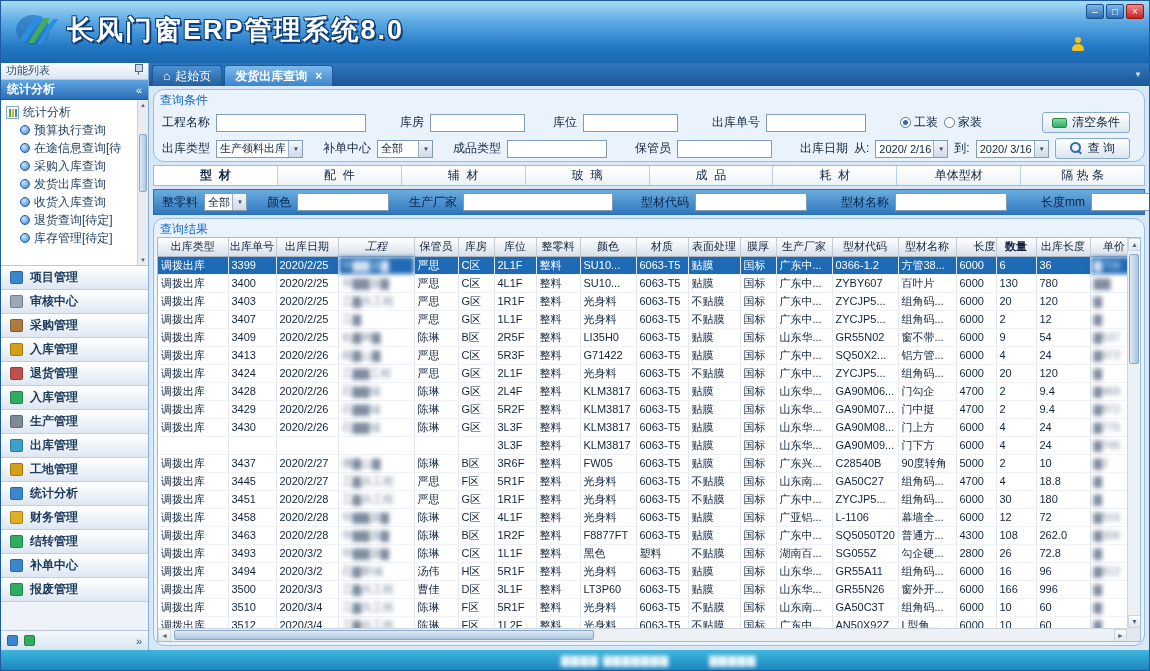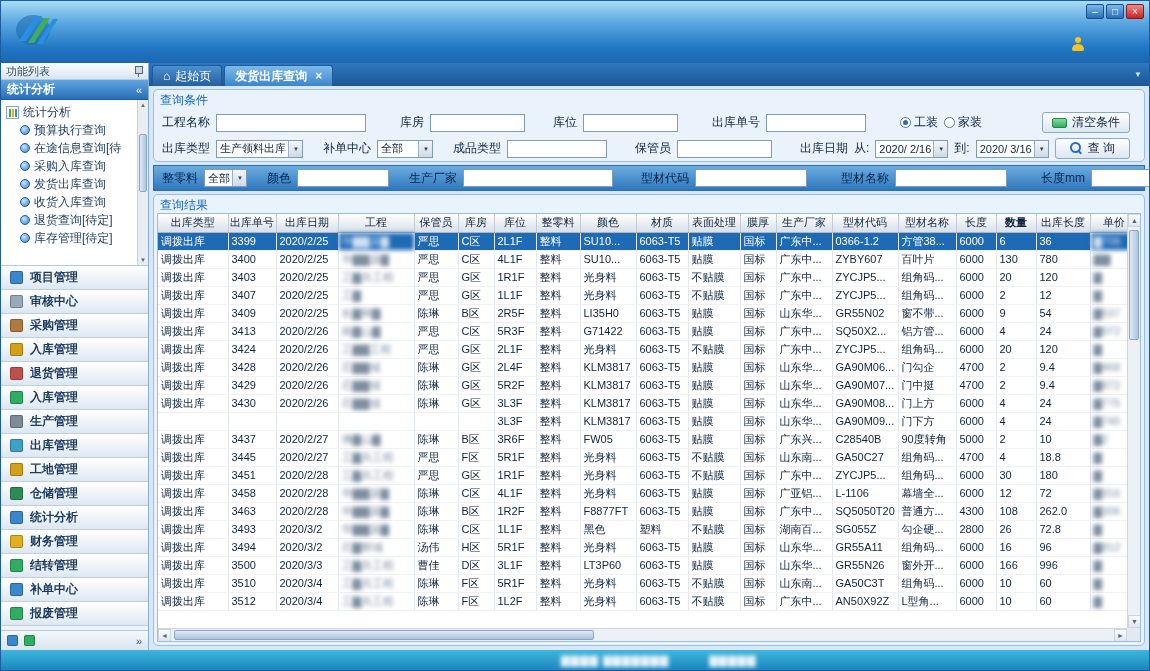--- a/index.html
+++ b/index.html
@@ -23,21 +23,21 @@
   .person-icon{width:14px;height:14px;position:relative;display:inline-block;}
   .person-icon::before{content:"";position:absolute;top:0;left:4px;width:6px;height:6px;border-radius:50%;background:#f5c324;}
   .person-icon::after{content:"";position:absolute;bottom:0;left:1px;width:12px;height:7px;border-radius:6px 6px 2px 2px;background:#f5c324;}
   .power-icon{width:14px;height:14px;border-radius:50%;background:radial-gradient(circle at 35% 35%,#ff8a8a,#d42a2a);position:relative;display:inline-block;border:1px solid #8a1a1a;}
   .power-icon::before{content:"";position:absolute;left:5px;top:2px;width:2px;height:5px;background:#fff;}
 
   
   .sidebar{position:absolute;left:0;top:62px;width:148px;bottom:20px;background:#eef3fa;
     border-right:1px solid #86aed6;display:flex;flex-direction:column;overflow:hidden;}
   .fn-header{height:17px;background:linear-gradient(#fdfefe,#d9e4f0);border-bottom:1px solid #b9c9dc;
-    display:flex;align-items:center;padding:0 5px;font-size:11px;color:#33506e;flex:none;}
+    display:flex;padding:0 5px;font-size:11px;color:#33506e;flex:none;}
   .pin-icon{width:9px;height:13px;position:relative;margin-left:auto;}
   .pin-icon::before{content:"";position:absolute;top:1px;left:1px;width:6px;height:6px;border:1px solid #567;background:#cdd8e4;}
   .pin-icon::after{content:"";position:absolute;top:8px;left:4px;width:1px;height:4px;background:#567;}
   .section-bar{height:20px;background:linear-gradient(#5fa6e2,#2a6db8);color:#fff;font-size:12px;font-weight:bold;
     display:flex;align-items:center;padding:0 6px;border-bottom:1px solid #1d5a9e;flex:none;}
   .section-bar .chev{margin-left:auto;font-size:11px;font-weight:normal;}
   .tree{height:166px;background:#fff;position:relative;border-bottom:1px solid #b9c9dc;overflow:hidden;flex:none;}
   .tree-inner{padding:3px 12px 0 5px;}
   .tree-row{height:18px;display:flex;align-items:center;gap:4px;font-size:12px;color:#1b3a5c;white-space:nowrap;overflow:hidden;}
   .tree-child{padding-left:14px;}
@@ -61,21 +61,21 @@
   
   .main{position:absolute;left:148px;top:62px;right:0;bottom:20px;display:flex;flex-direction:column;background:#d8e8f8;overflow:hidden;}
   .tabbar{height:23px;flex:none;background:linear-gradient(#2f77bd,#1b5795);display:flex;align-items:flex-end;padding-left:3px;position:relative;}
   .tab{height:21px;display:flex;align-items:center;gap:5px;padding:0 10px;font-size:12px;color:#fff;
     border-radius:3px 3px 0 0;border:1px solid #1d5a9e;border-bottom:none;cursor:default;}
   .tab.home{background:linear-gradient(#4b90cf,#255f9f);margin-right:2px;}
   .tab.active{background:linear-gradient(#7db9ea,#3c86cc);font-weight:bold;}
   .tab .close-x{font-size:12px;margin-left:3px;}
   .tab-caret{position:absolute;right:7px;top:7px;color:#cfe4f7;font-size:8px;}
   .content{flex:1;padding:3px 4px 4px;display:flex;flex-direction:column;gap:3px;overflow:hidden;}
-  .groupbox{border:1px solid #9bbede;background:#eaf3fc;border-radius:5px;}
+  .groupbox{border:1px solid #9bbede;background:#eaf3fc;border-radius:11px;}
   .gb-title{color:#1464c8;font-size:12px;padding:2px 6px 0;}
 
   .qrow{display:flex;align-items:center;gap:6px;padding:3px 8px 2px;font-size:12px;color:#10243f;white-space:nowrap;}
   .sp8{width:8px;flex:none;} .sp16{width:16px;flex:none;} .sp24{width:22px;flex:none;}
   .tinput{height:18px;border:1px solid #7f9db9;background:#fff;font-size:11px;padding:0 3px;color:#10243f;}
   .dropdown{height:18px;border:1px solid #7f9db9;background:#fff;display:flex;align-items:center;font-size:11px;
     position:relative;padding:0 16px 0 3px;color:#10243f;}
   .dropdown::after{content:"";position:absolute;right:0;top:0;width:13px;height:16px;background:linear-gradient(#f4f7fb,#cfd9e6);border-left:1px solid #9ab0c8;}
   .dropdown::before{content:"▼";position:absolute;right:3px;top:5px;font-size:6px;color:#345;z-index:1;}
   .radio{display:flex;align-items:center;gap:3px;}
@@ -135,20 +135,21 @@
       <div class="win-btn">□</div>
       <div class="win-btn close">×</div>
     </div>
     <div class="brand">
       <svg class="logo-icon" viewBox="0 0 46 38">
         <ellipse cx="20" cy="19" rx="17" ry="15" fill="#1a67b0" opacity="0.55"></ellipse>
         <path d="M6 30 L22 5 L29 5 L13 30 Z" fill="#2a8fe0"></path>
         <path d="M15 32 L31 7 L37 7 L21 32 Z" fill="#3fae5a"></path>
         <path d="M24 33 L40 8 L45 8 L29 33 Z" fill="#2a8fe0"></path>
       </svg>
+      <div class="app-title">长风门窗ERP管理系统8.0</div>
     </div>
     <div class="userbar">
       <span class="person-icon"></span>
       <span>当前用户：经理[经理]</span>
       <span class="gap"></span>
       <span class="person-icon" style="filter:hue-rotate(-40deg) saturate(2);"></span>
       <span>修改密码</span>
       <span class="gap"></span>
       <span class="power-icon"></span>
       <span>退出</span>
@@ -238,24 +239,20 @@
         </div>
         <div class="acc-item">
           <span class="acc-icon" style="background: rgb(63, 160, 201);"></span>
           <span>出库管理</span>
         </div>
         <div class="acc-item">
           <span class="acc-icon" style="background: rgb(212, 160, 23);"></span>
           <span>工地管理</span>
         </div>
         <div class="acc-item">
-          <span class="acc-icon" style="background: rgb(46, 139, 87);"></span>
-          <span>仓储管理</span>
-        </div>
-        <div class="acc-item">
           <span class="acc-icon" style="background: rgb(59, 135, 207);"></span>
           <span>统计分析</span>
         </div>
         <div class="acc-item">
           <span class="acc-icon" style="background: rgb(224, 176, 32);"></span>
           <span>财务管理</span>
         </div>
         <div class="acc-item">
           <span class="acc-icon" style="background: rgb(47, 174, 98);"></span>
           <span>结转管理</span>
@@ -345,20 +342,30 @@
           <span class="dropdown" style="width:88px">
               <span>2020/ 3/16</span>
             </span>
           <span class="btn btn-right" style="padding:0 14px">
             <span class="mag-icon"></span>
             <span>查  询</span>
           </span>
         </div>
       </div>
 
+      <div class="mat-tabs" id="mat-tabs">
+          <div class="mat-tab active">型  材</div>
+          <div class="mat-tab">配  件</div>
+          <div class="mat-tab">辅  材</div>
+          <div class="mat-tab">玻  璃</div>
+          <div class="mat-tab">成  品</div>
+          <div class="mat-tab">耗  材</div>
+          <div class="mat-tab">单体型材</div>
+          <div class="mat-tab">隔 热 条</div>
+        </div>
 
       <div class="filter-bar">
         <span>整零料</span>
         <span class="dropdown" style="width:76px">
             <span>全部</span>
           </span>
         <span class="sp8"></span>
         <span>颜色</span>
         <input class="tinput" style="width: 92px;">
         <span class="sp8"></span>
@@ -377,33 +384,33 @@
 
       <div class="groupbox rbox">
         <div class="gb-title">查询结果</div>
         <div class="rtable-wrap">
           <table>
             <thead>
                 <tr id="thead-row">
                   <th style="width: 70px;">出库类型</th>
                   <th style="width: 48px;">出库单号</th>
                   <th style="width: 62px;">出库日期</th>
-                  <th style="width: 76px;">工程</th>
+                  <th style="width: 76px; font-style: italic;">工程</th>
                   <th style="width: 44px;">保管员</th>
                   <th style="width: 36px;">库房</th>
                   <th style="width: 42px;">库位</th>
                   <th style="width: 44px;">整零料</th>
                   <th style="width: 56px;">颜色</th>
                   <th style="width: 52px;">材质</th>
                   <th style="width: 52px;">表面处理</th>
                   <th style="width: 36px;">膜厚</th>
                   <th style="width: 56px;">生产厂家</th>
                   <th style="width: 66px;">型材代码</th>
                   <th style="width: 58px;">型材名称</th>
-                  <th style="width: 40px;">长度</th>
+                  <th style="width: 40px; text-align: right;">长度</th>
                   <th style="width: 40px; font-weight: bold;">数量</th>
                   <th style="width: 54px;">出库长度</th>
                   <th style="width: 48px;">单价</th>
                   <th style="width: 26px;">金</th>
                 </tr>
               </thead>
             <tbody id="tbody">
                 <tr class="selected">
                   <td>调拨出库</td>
                   <td>3399</td>

